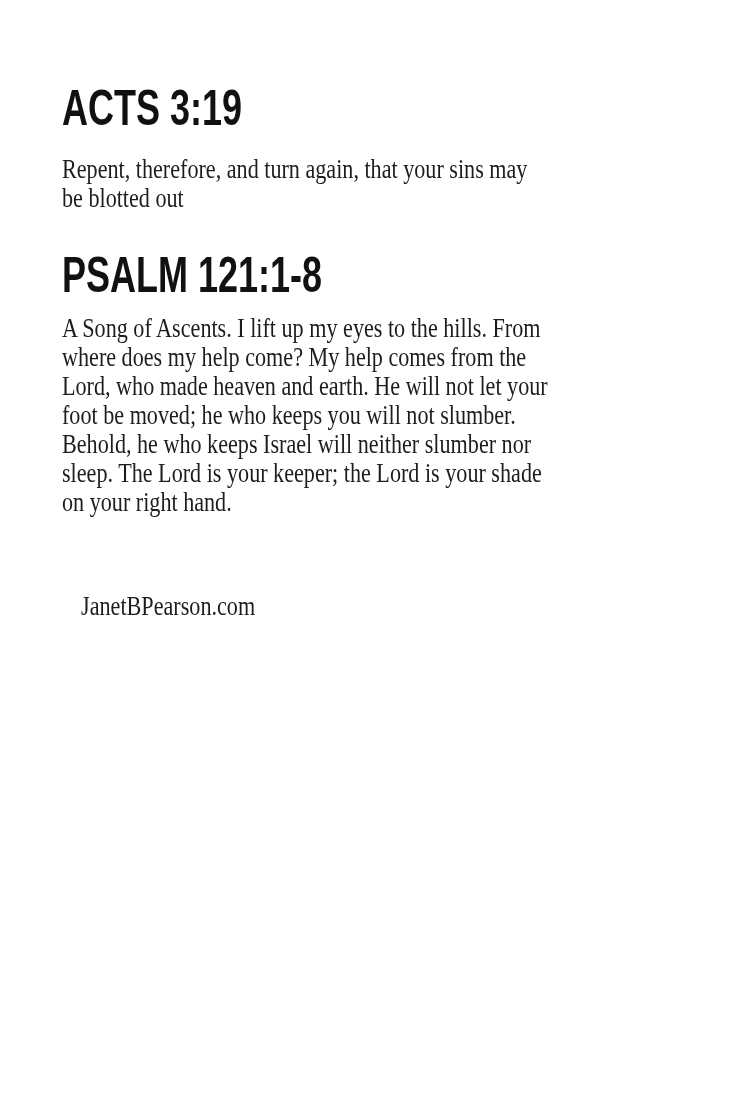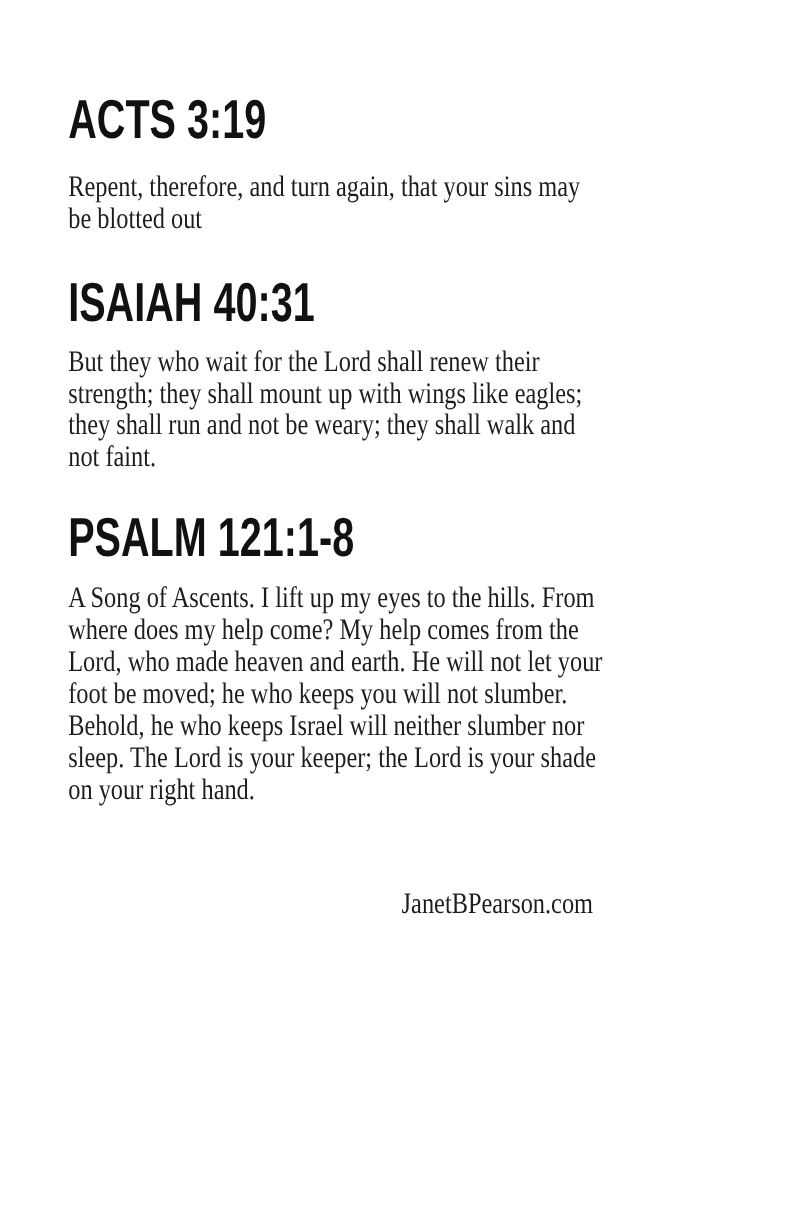--- a/index.html
+++ b/index.html
@@ -44,21 +44,21 @@
   .verse-section:nth-of-type(1) .verse-heading { margin-top: 0; }
   .verse-section:nth-of-type(1) .verse-text    { margin-top: 22px; }
   .verse-section:nth-of-type(2) .verse-heading { margin-top: 37px; }
   .verse-section:nth-of-type(2) .verse-text    { margin-top: 14px; }
   .verse-section:nth-of-type(3) .verse-heading { margin-top: 33px; }
   .verse-section:nth-of-type(3) .verse-text    { margin-top: 16px; }
   .verse-section:nth-of-type(4) .verse-heading { margin-top: 33px; }
   .verse-section:nth-of-type(4) .verse-text    { margin-top: 28px; }
   .footer {
     margin-top: 75px;
-    text-align: right;
+    text-align: left;
   }
   .footer-site {
     display: inline-block;
     font-family: "Liberation Serif", serif;
     font-size: 27px;
     line-height: 29px;
     color: #1d1d1d;
     transform: scaleX(0.82);
     transform-origin: center top;
     white-space: pre;
@@ -70,27 +70,20 @@
 <div class="page">
   <main class="content">
 
     <section class="verse-section">
       <h2 class="verse-heading">ACTS 3:19</h2>
       <p class="verse-text">Repent, therefore, and turn again, that your sins may
 be blotted out</p>
     </section>
 
 
-    <section class="verse-section">
-      <h2 class="verse-heading">ISAIAH 40:31</h2>
-      <p class="verse-text">But they who wait for the Lord shall renew their
-strength; they shall mount up with wings like eagles;
-they shall run and not be weary; they shall walk and
-not faint.</p>
-    </section>
 
     <section class="verse-section">
       <h2 class="verse-heading">PSALM 121:1-8</h2>
       <p class="verse-text">A Song of Ascents. I lift up my eyes to the hills. From
 where does my help come? My help comes from the
 Lord, who made heaven and earth. He will not let your
 foot be moved; he who keeps you will not slumber.
 Behold, he who keeps Israel will neither slumber nor
 sleep. The Lord is your keeper; the Lord is your shade
 on your right hand.</p>

